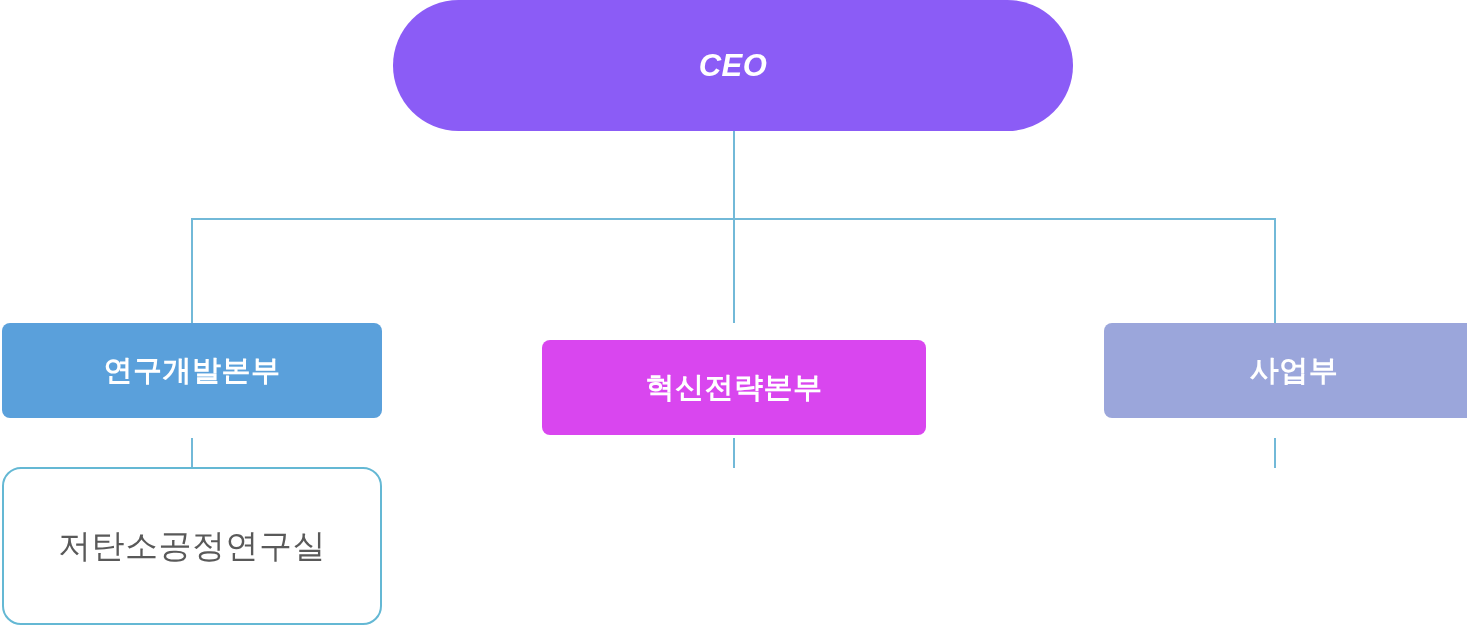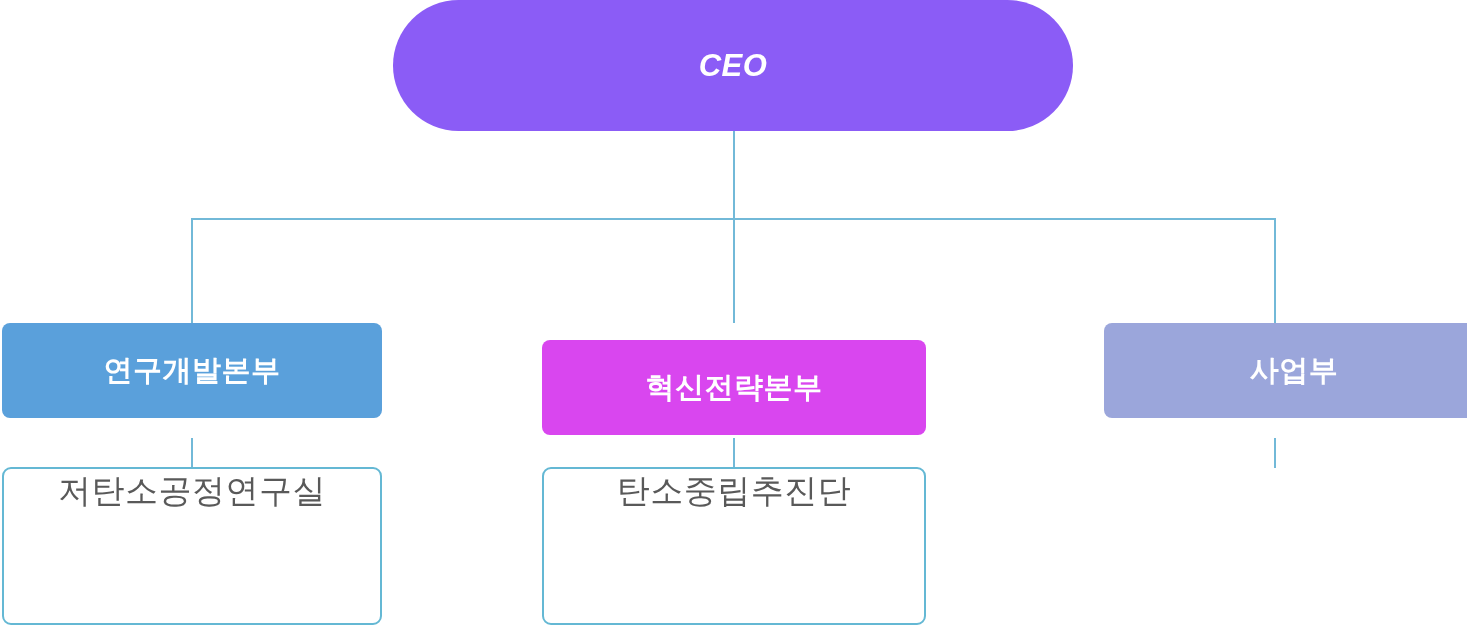--- a/index.html
+++ b/index.html
@@ -46,26 +46,26 @@
     justify-content: center;
     color: #ffffff;
     font-size: 29px;
     font-weight: bold;
     letter-spacing: 0.5px;
   }
   .sub-box {
     position: absolute;
     top: 467px;
     height: 158px;
-    border-radius: 9px;
+    border-radius: 19px;
     background: #ffffff;
     border: 2px solid #64B8D4;
     box-sizing: border-box;
     display: flex;
-    align-items: flex-start;
+    align-items: center;
     justify-content: center;
     color: #595959;
     font-size: 33px;
     letter-spacing: 0.5px;
   }
   .col-left  { left: 2px;    width: 380px; }
   .col-mid   { left: 542px;  width: 384px; }
   .col-right { left: 1085px; width: 380px; margin-left: 19px; }
 </style>
 </head>
@@ -94,18 +94,15 @@
   </div>
 
   <div class="dept-box col-right" style="background-color: rgb(155, 166, 219);">
     <span>사업부</span>
   </div>
 
   <div class="sub-box col-left">
     <span>저탄소공정연구실</span>
   </div>
 
-  <div class="sub-box col-mid">
-    <span>탄소중립추진단</span>
-  </div>
 
 
 </div>
 
 </body></html>

